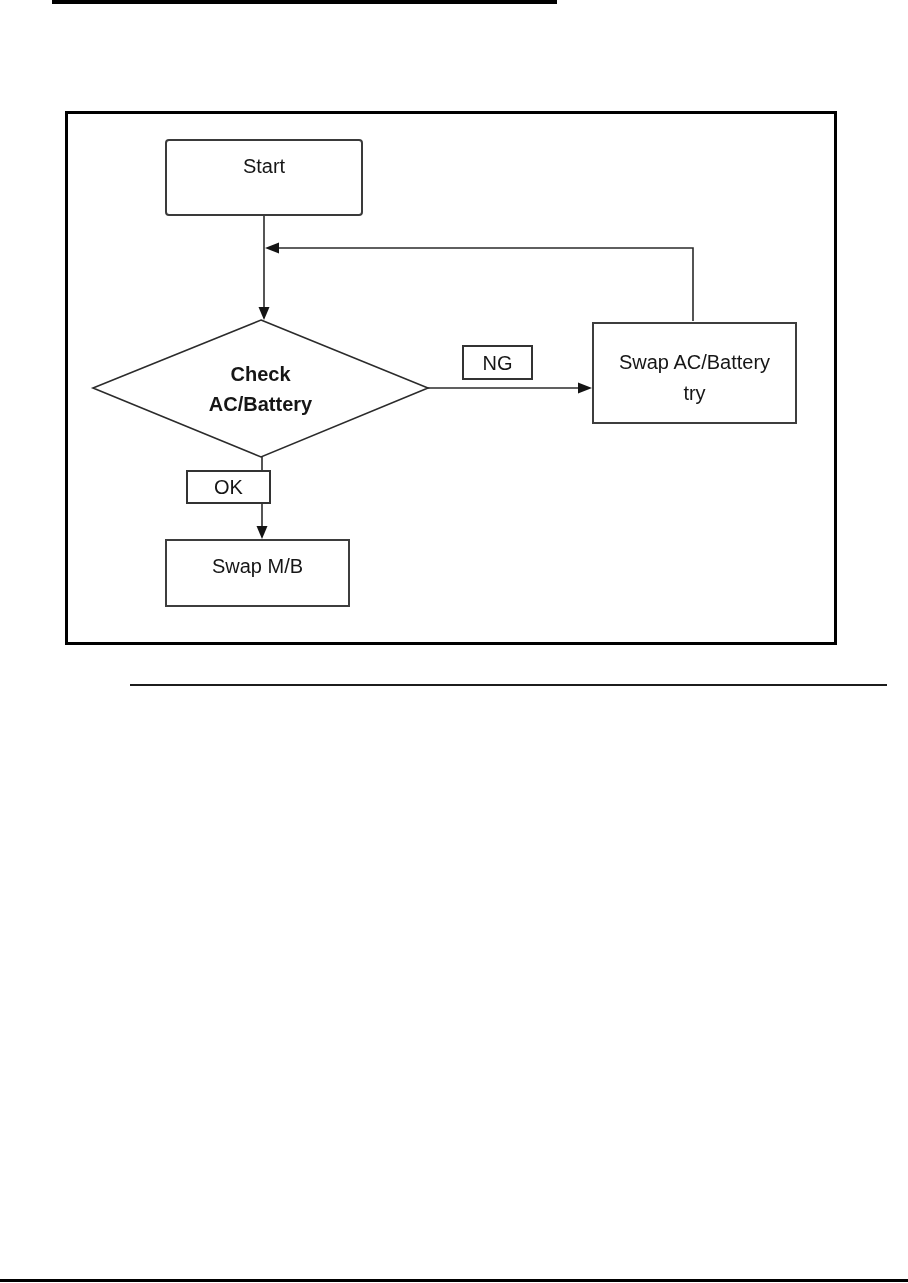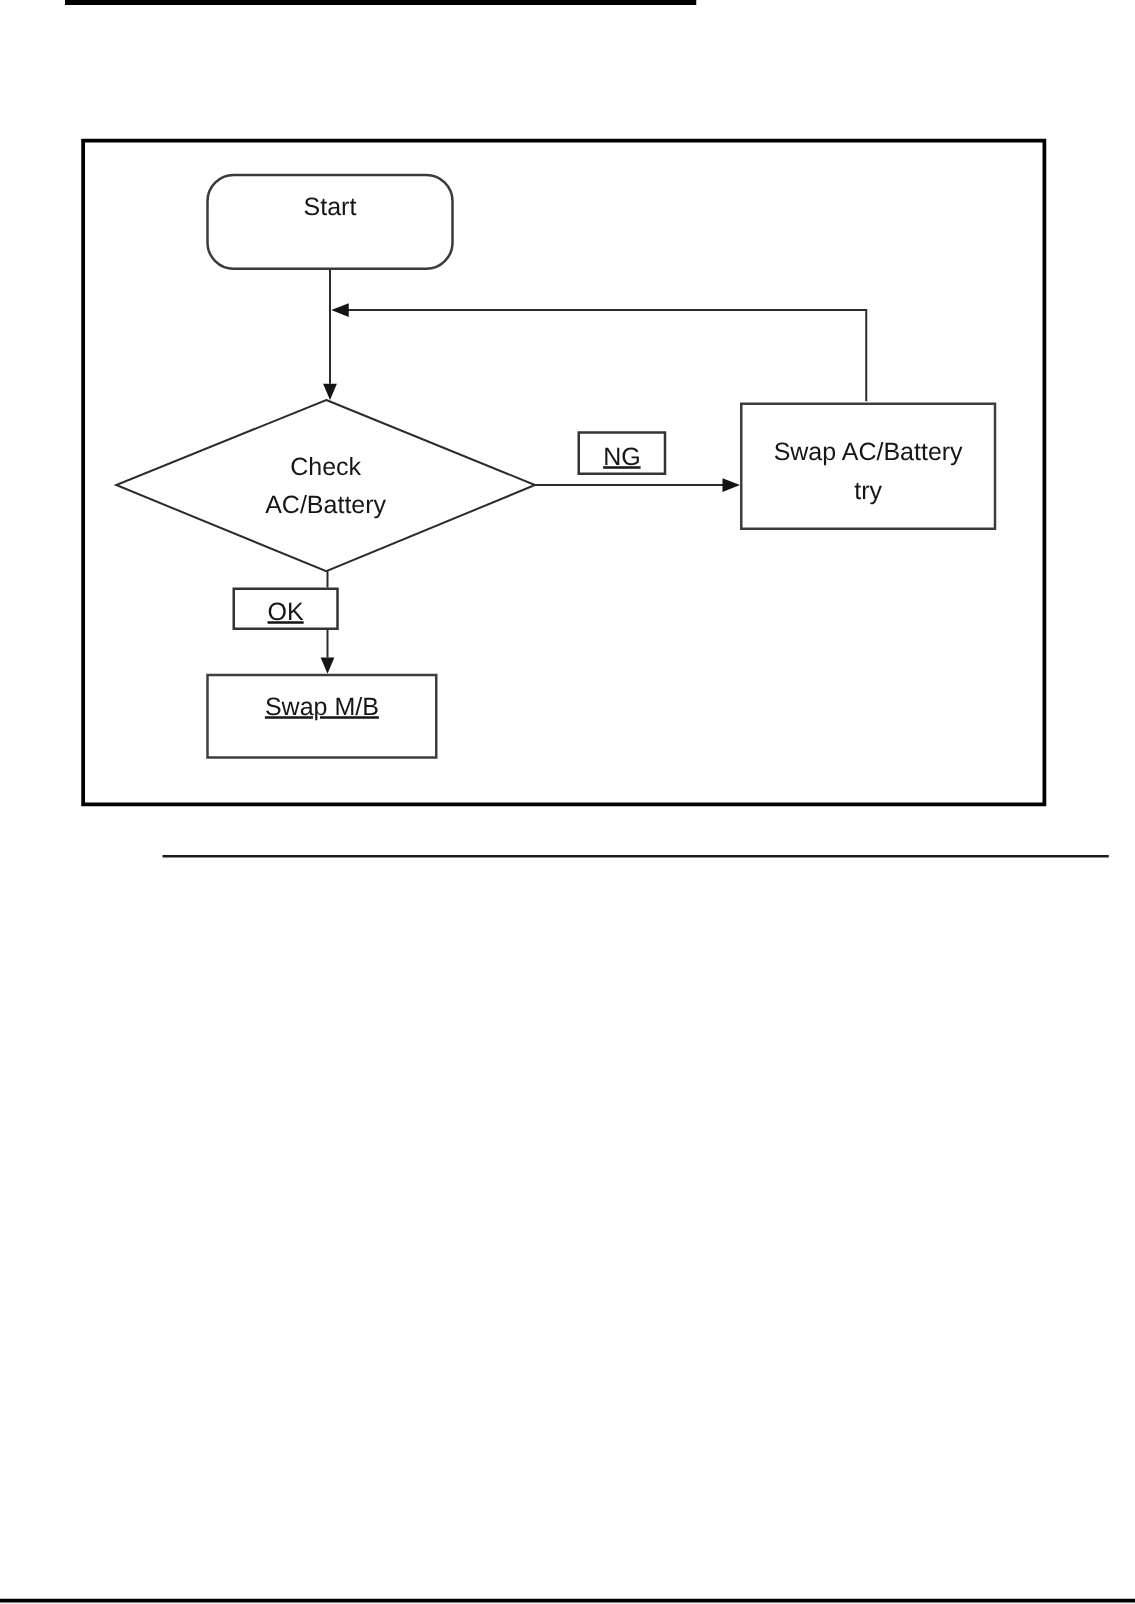--- a/index.html
+++ b/index.html
@@ -36,46 +36,47 @@
     position: absolute;
     box-sizing: border-box;
     font-size: 20px;
     line-height: 24px;
     text-align: center;
     color: #161616;
   }
   .node, .badge { background: #fff; }
   .node-start {
     left: 165px; top: 139px; width: 198px; height: 77px;
-    border: 2px solid #3a3a3a; border-radius: 22px;
+    border: 2px solid #3a3a3a; border-radius: 4px;
     display: flex; justify-content: center; align-items: flex-start;
     padding-top: 13px;
   }
   .decision-label {
     left: 93px; top: 320px; width: 335px; height: 137px;
     display: flex; flex-direction: column; justify-content: center; 
     line-height: 30px;
+    font-weight: bold;
   }
   .badge {
     border: 2px solid #333;
-    display: flex; align-items: flex-end; justify-content: center; text-decoration: underline;
+    display: flex; align-items: center; justify-content: center;
   }
   .badge-ng { left: 462px; top: 345px; width: 71px; height: 35px; }
   .badge-ok { left: 186px; top: 470px; width: 85px; height: 34px; }
   .node-proc {
     border: 2px solid #3d3d3d;
     display: flex; flex-direction: column; align-items: center;
   }
   .node-swap-ac {
     left: 592px; top: 322px; width: 205px; height: 102px;
     justify-content: center; padding-top: 10px; line-height: 31px;
   }
   .node-swap-mb {
     left: 165px; top: 539px; width: 185px; height: 68px;
-    justify-content: flex-start; padding-top: 13px; text-decoration: underline;
+    justify-content: flex-start; padding-top: 13px;
   }
 </style>
 </head>
 <body>
 
 <div class="page" style="--bg: #ffffff; --ink: #000000; --stroke: #2b2b2b;">
 
   <div class="rule top-rule"></div>
 
   <div class="frame"></div>

